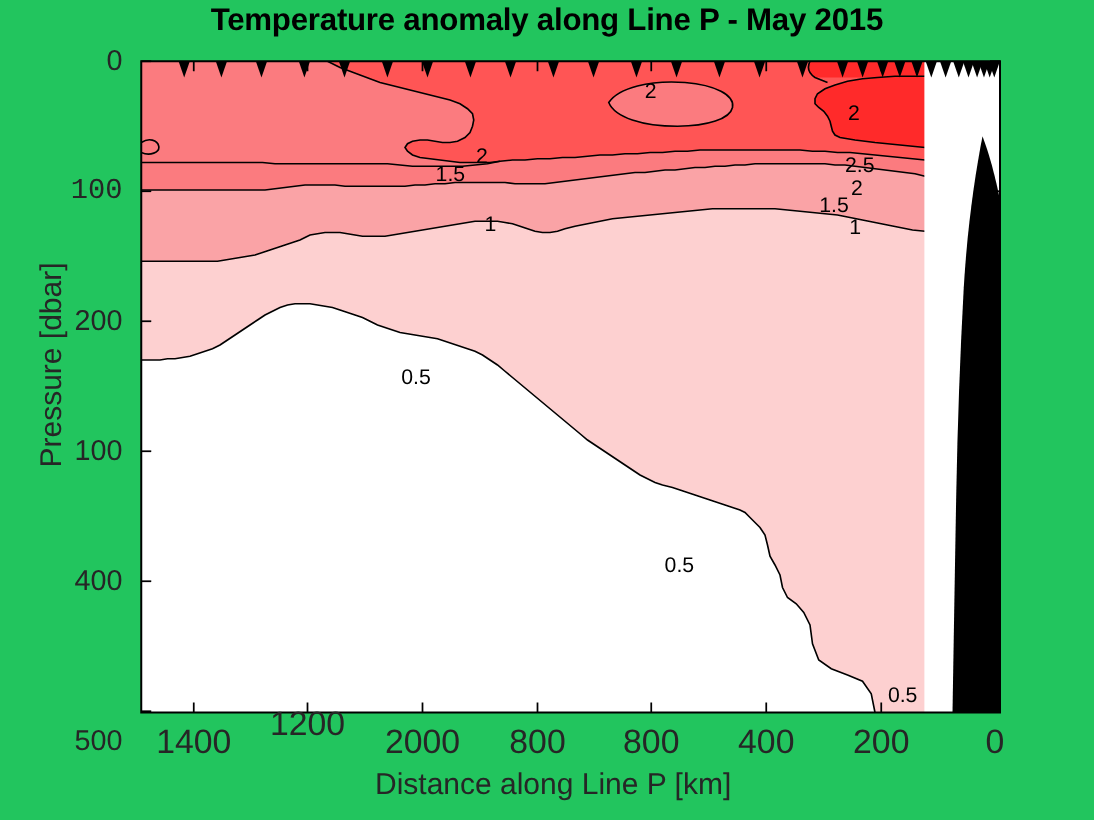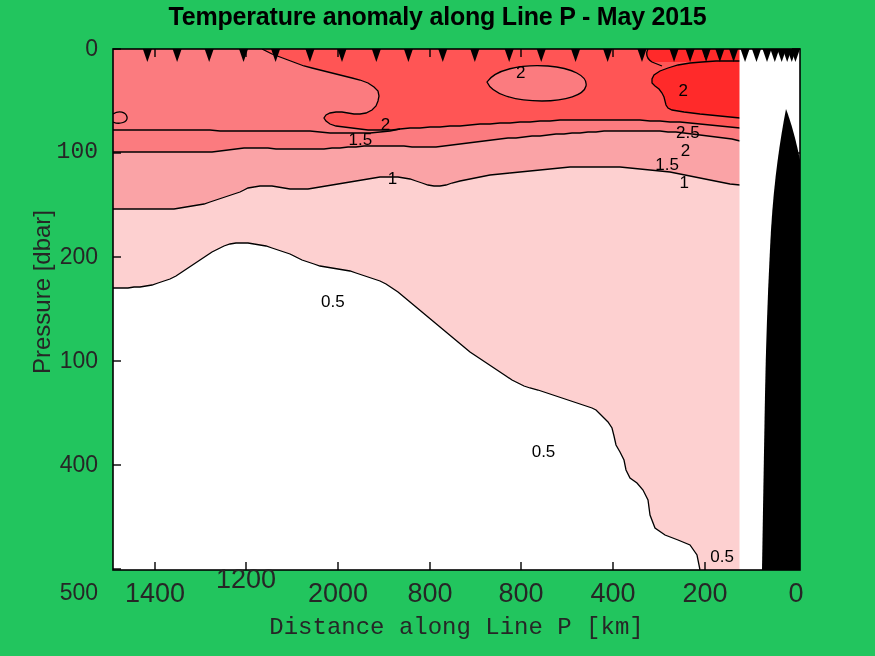--- a/index.html
+++ b/index.html
@@ -38,27 +38,27 @@
     width: 260px;
     text-align: center;
     font-size: 24px;
     color: #262626;
     transform: rotate(-90deg);
     transform-origin: center center;
     font-family: "Liberation Sans", sans-serif;
   }
   .xlabel {
     position: absolute;
-    left: 113px;
+    left: 99px;
     top: 614px;
     width: 687px;
     text-align: center;
     font-size: 24px;
     color: #262626;
-    font-family: Liberation Mono, monospace;
+    font-family: Liberation Sans, sans-serif;
   }
   .ytick-label {
     position: absolute;
     text-align: right;
     font-size: 23px;
     color: #262626;
     width: 90px;
     font-family: "Liberation Sans", sans-serif;
   }
   .xtick-label {

